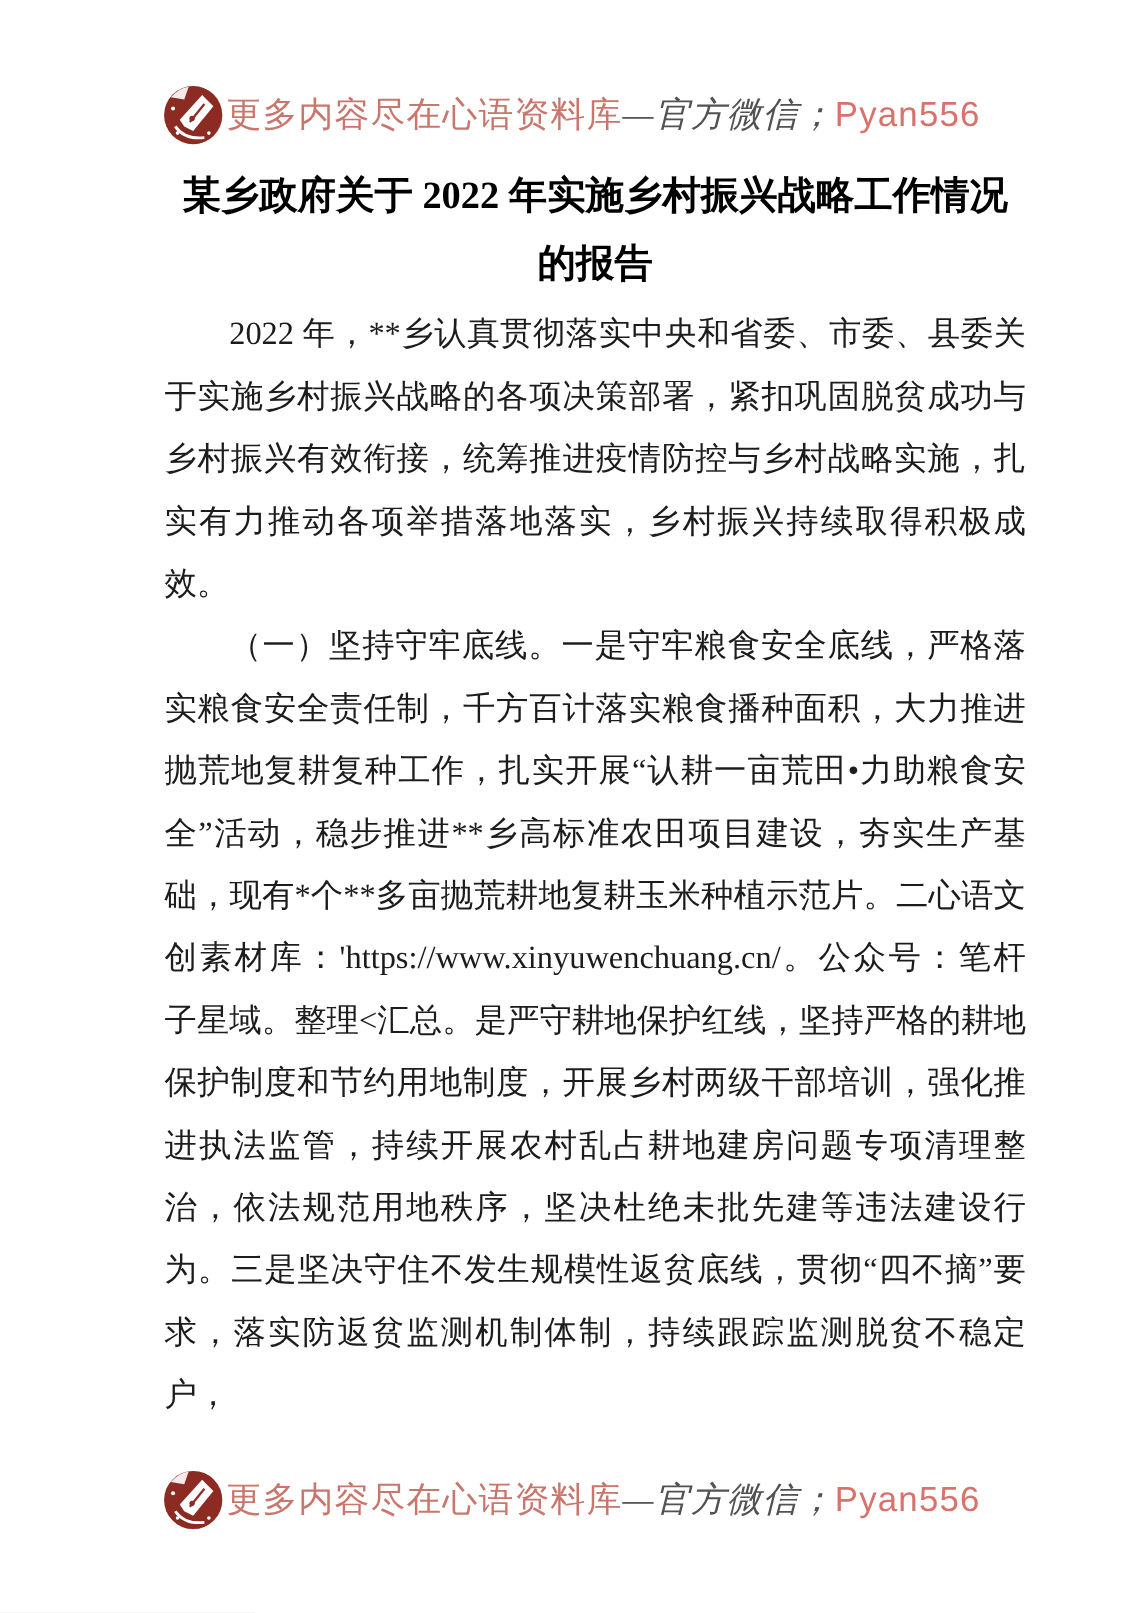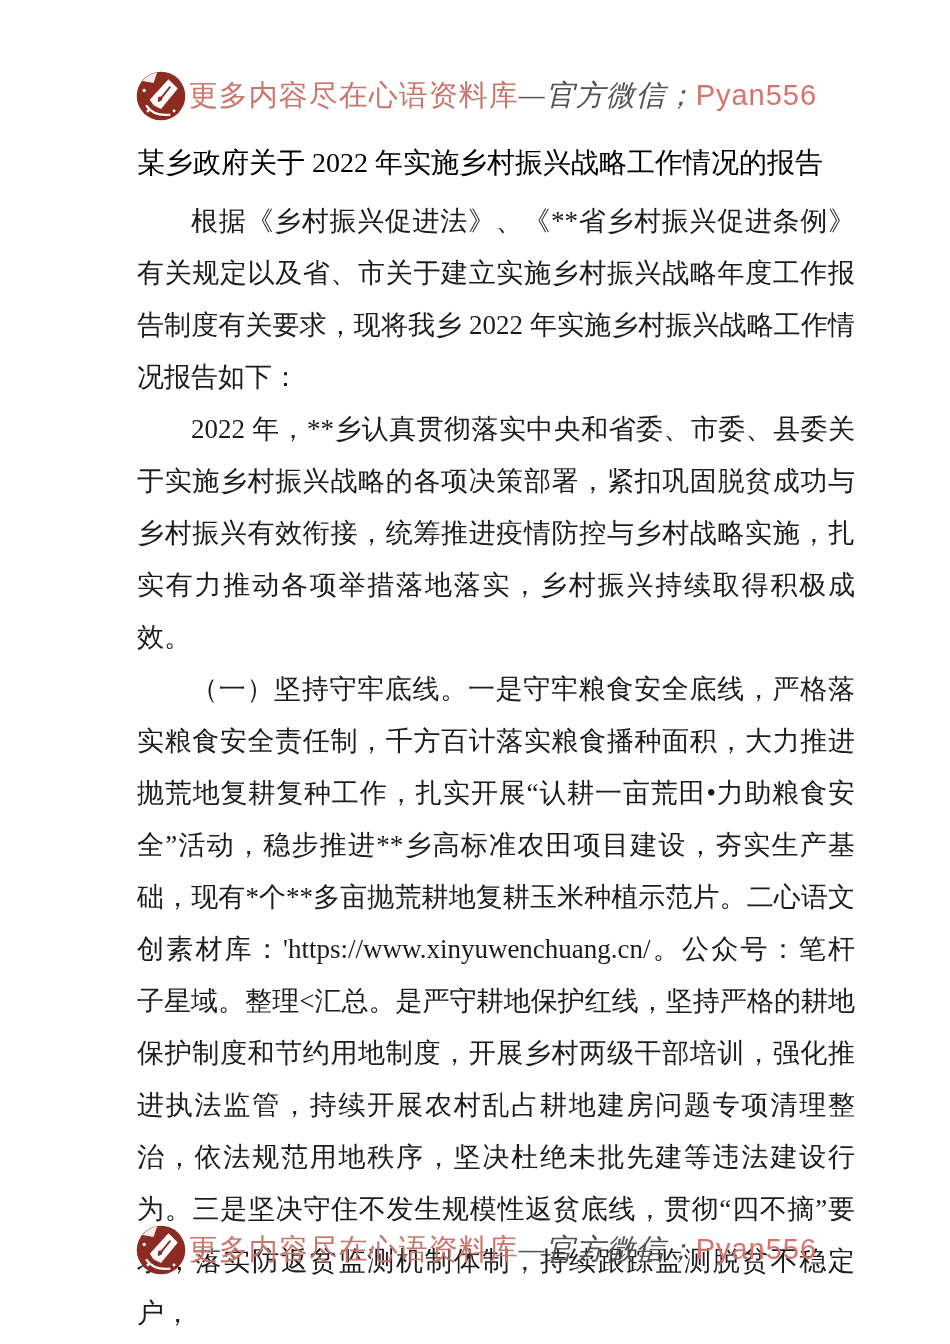--- a/index.html
+++ b/index.html
@@ -11,22 +11,22 @@
   .banner{display:flex;align-items:center;justify-content:center;gap:0;}
   .banner-header{padding-top:68px;}
   .banner-footer{position:absolute;left:0;right:0;bottom:66px;}
   .banner-logo{width:56px;height:56px;flex:0 0 auto;}
   .banner-text{font-size:29px;letter-spacing:1px;white-space:nowrap;}
   .banner-main{color:#c9776d;}
   .banner-dash{color:#525252;font-style:italic;}
   .banner-id{color:#d8736c;font-family:"Liberation Sans","DejaVu Sans",sans-serif;font-style:normal;}
   .doc{margin:10px 95px 0 137px;}
   .doc-title{
-    font-size:28px;line-height:57px;font-weight:normal;color:#000;
-    text-align:left;margin:0 0 4px 0;
+    font-size:32px;line-height:57px;font-weight:bold;color:#000;
+    text-align:center;margin:0 0 4px 0;
   }
   .para{
     font-size:27px;line-height:52px;margin:0;
     text-align:justify;text-align-last:left;text-indent:2em;
     word-break:break-word;
   }
   .para.heading{text-align:left;}
 </style>
 </head>
 <body>
@@ -46,21 +46,20 @@
       <circle cx="44" cy="46" r="1.6" fill="#ffffff"></circle>
     </svg>
     <div class="banner-text">
       <span class="banner-main">更多内容尽在心语资料库</span><span class="banner-dash">—官方微信；</span><span class="banner-id">Pyan556</span>
     </div>
   </div>
 
   <div class="doc">
     <h1 class="doc-title">某乡政府关于 2022 年实施乡村振兴战略工作情况的报告</h1>
 
-    <p class="para">根据《乡村振兴促进法》、《**省乡村振兴促进条例》有关规定以及省、市关于建立实施乡村振兴战略年度工作报告制度有关要求，现将我乡 2022 年实施乡村振兴战略工作情况报告如下：</p>
     <p class="para">2022 年，**乡认真贯彻落实中央和省委、市委、县委关于实施乡村振兴战略的各项决策部署，紧扣巩固脱贫成功与乡村振兴有效衔接，统筹推进疫情防控与乡村战略实施，扎实有力推动各项举措落地落实，乡村振兴持续取得积极成效。</p>
     <p class="para">（一）坚持守牢底线。一是守牢粮食安全底线，严格落实粮食安全责任制，千方百计落实粮食播种面积，大力推进抛荒地复耕复种工作，扎实开展“认耕一亩荒田•力助粮食安全”活动，稳步推进**乡高标准农田项目建设，夯实生产基础，现有*个**多亩抛荒耕地复耕玉米种植示范片。二心语文创素材库：'https://www.xinyuwenchuang.cn/。公众号：笔杆子星域。整理&lt;汇总。是严守耕地保护红线，坚持严格的耕地保护制度和节约用地制度，开展乡村两级干部培训，强化推进执法监管，持续开展农村乱占耕地建房问题专项清理整治，依法规范用地秩序，坚决杜绝未批先建等违法建设行为。三是坚决守住不发生规模性返贫底线，贯彻“四不摘”要求，落实防返贫监测机制体制，持续跟踪监测脱贫不稳定户，</p>
   </div>
 
   <div class="banner banner-footer">
     <svg class="banner-logo" viewBox="0 0 60 60" aria-hidden="true">
       <circle cx="30" cy="30" r="26" fill="#8c2b22"></circle>
       <path d="M10 14 A 26 26 0 0 1 26 4.5 L 22 16 Z" fill="#ffffff" opacity="0.9"></path>
       <path d="M38 12 L48 22 L30 44 L22 40 L18 34 Z" fill="#ffffff"></path>
       <line x1="40" y1="20" x2="27" y2="36" stroke="#8c2b22" stroke-width="2"></line>

